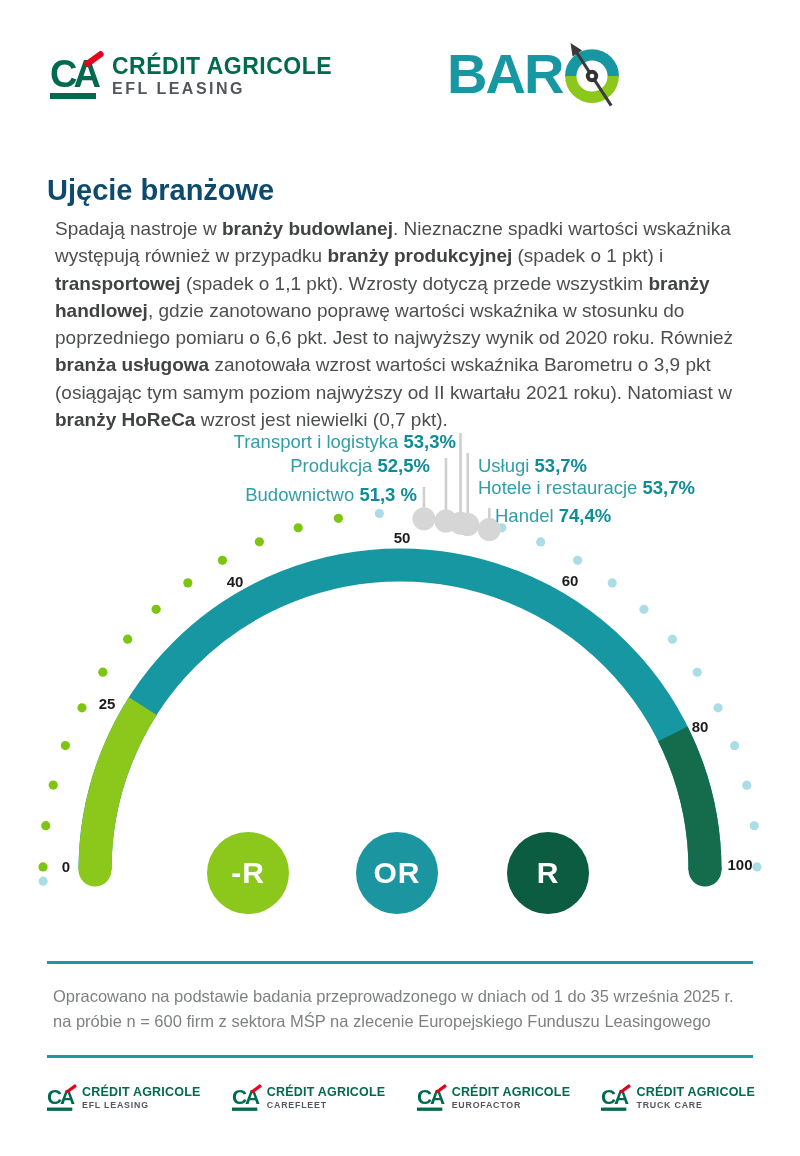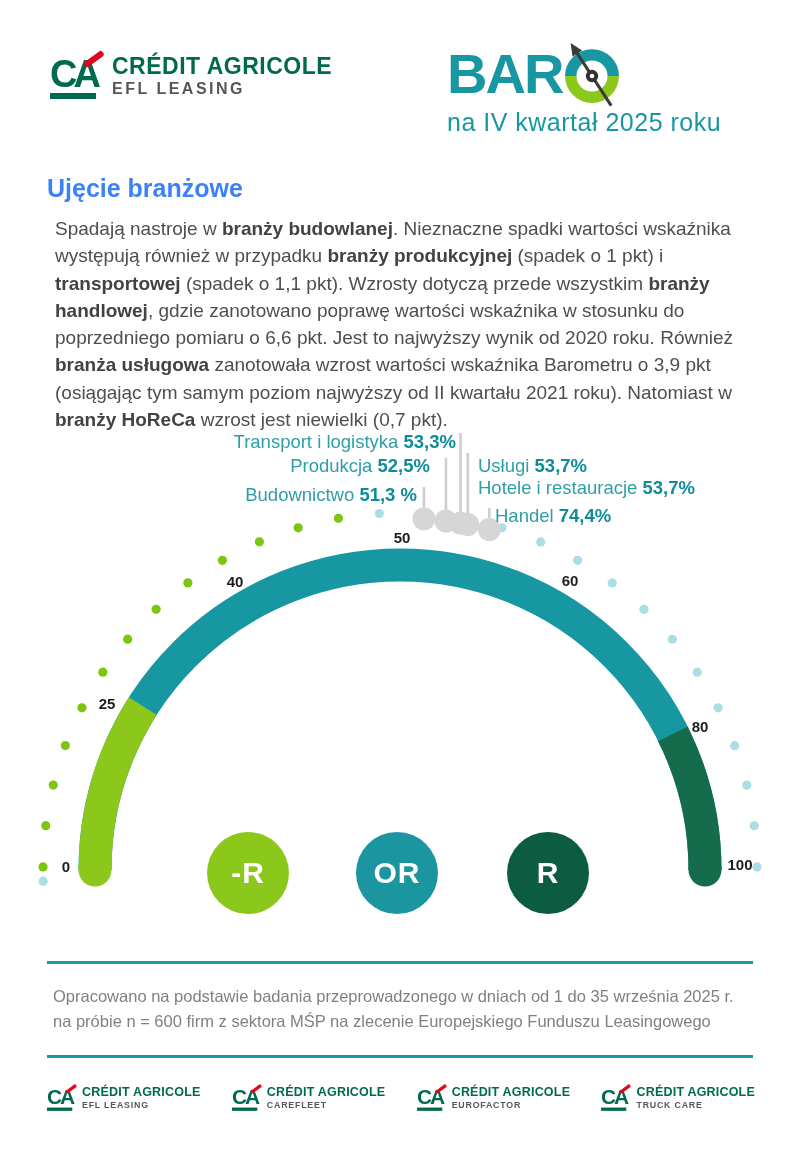--- a/index.html
+++ b/index.html
@@ -14,21 +14,21 @@
   .ca-bar{position:absolute;left:0;bottom:1px;width:46px;height:6px;background:#006A4E;}
   .ca-text{display:flex;flex-direction:column;line-height:1.05;}
   .ca-brand{font-weight:bold;font-size:23px;color:#006A4E;letter-spacing:.5px;}
   .ca-sub{font-weight:bold;font-size:16px;color:#53565A;letter-spacing:2.5px;margin-top:3px;}
   .barometr{position:absolute;left:447px;top:44px;width:320px;}
   .barometr-row{display:flex;align-items:center;color:#1697A2;font-weight:bold;
                 font-size:56px;letter-spacing:-2px;line-height:60px;text-align:center;}
   .gauge-o{width:58px;height:60px;overflow:visible;margin:0 1px;}
   .barometr-sub{font-size:25px;color:#1697A2;letter-spacing:.5px;margin-top:4px;white-space:nowrap;}
   
-  .section-title{position:absolute;left:47px;top:174px;margin:0;font-size:25px;font-weight:bold;color:#3b82f6;}
+  .section-title{position:absolute;left:47px;top:174px;margin:0;font-size:29px;font-weight:bold;color:#0c4a6e;}
   .intro{position:absolute;left:47px;top:207px;width:720px;margin:8px;font-size:19px;line-height:27.3px;color:#4D4E50;}
   .intro b{color:#414244;}
   
   .chart{position:absolute;left:0;top:420px;width:800px;height:505px;}
   .chart svg{position:absolute;left:0;top:0;overflow:visible;}
   .tick{position:absolute;transform:translate(-50%,-50%);font-size:15px;font-weight:bold;color:#1C1C1C;white-space:nowrap;}
   .slabel{position:absolute;font-size:18.5px;color:#2F9EA8;white-space:nowrap;}
   .slabel b{color:#0E8D99;}
   .legend-circle{position:absolute;width:82px;height:82px;border-radius:50%;display:flex;
                  align-items:center;justify-content:center;color:#fff;font-weight:bold;
@@ -69,21 +69,20 @@
         <path d="M 7.5 30 A 20.5 20.5 0 0 1 48.5 30" fill="none" stroke="#1697A2" stroke-width="11"></path>
         <path d="M 7.5 30 A 20.5 20.5 0 0 0 48.5 30" fill="none" stroke="#8CC71C" stroke-width="11"></path>
         <g transform="rotate(-33 28 30)">
           <line x1="28" y1="0" x2="28" y2="64" stroke="#3A3A3A" stroke-width="3"></line>
           <path d="M 28 -8 L 22.5 4 L 33.5 4 Z" fill="#3A3A3A"></path>
         </g>
         <circle cx="28" cy="30" r="6" fill="#333"></circle>
         <circle cx="28" cy="30" r="2.2" fill="#fff"></circle>
       </svg>
     </div>
-    <div class="barometr-sub">na IV kwartał 2025 roku</div>
   </div>
 
   <h2 class="section-title">Ujęcie branżowe</h2>
   <p class="intro" id="paragraph"><span>Spadają nastroje w </span><b>branży budowlanej</b><span>. Nieznaczne spadki wartości wskaźnika występują również w przypadku </span><b>branży produkcyjnej</b><span> (spadek o 1 pkt) i </span><b>transportowej</b><span> (spadek o 1,1 pkt). Wzrosty dotyczą przede wszystkim </span><b>branży handlowej</b><span>, gdzie zanotowano poprawę wartości wskaźnika w stosunku do poprzedniego pomiaru o 6,6 pkt. Jest to najwyższy wynik od 2020 roku. Również </span><b>branża usługowa</b><span> zanotowała wzrost wartości wskaźnika Barometru o 3,9 pkt (osiągając tym samym poziom najwyższy od II kwartału 2021 roku). Natomiast w </span><b>branży HoReCa</b><span> wzrost jest niewielki (0,7 pkt).</span></p>
 
   <div class="chart" id="chart">
     <svg id="gauge-svg" width="800" height="505" viewBox="0 0 800 505">
       <g id="dots">
           <circle cx="43.17615794943384" cy="461.21364099089186" r="4.6" fill="#ABDDE6"></circle>
           <circle cx="43.01359346609087" cy="446.88462682708035" r="4.6" fill="#7DC510"></circle>

